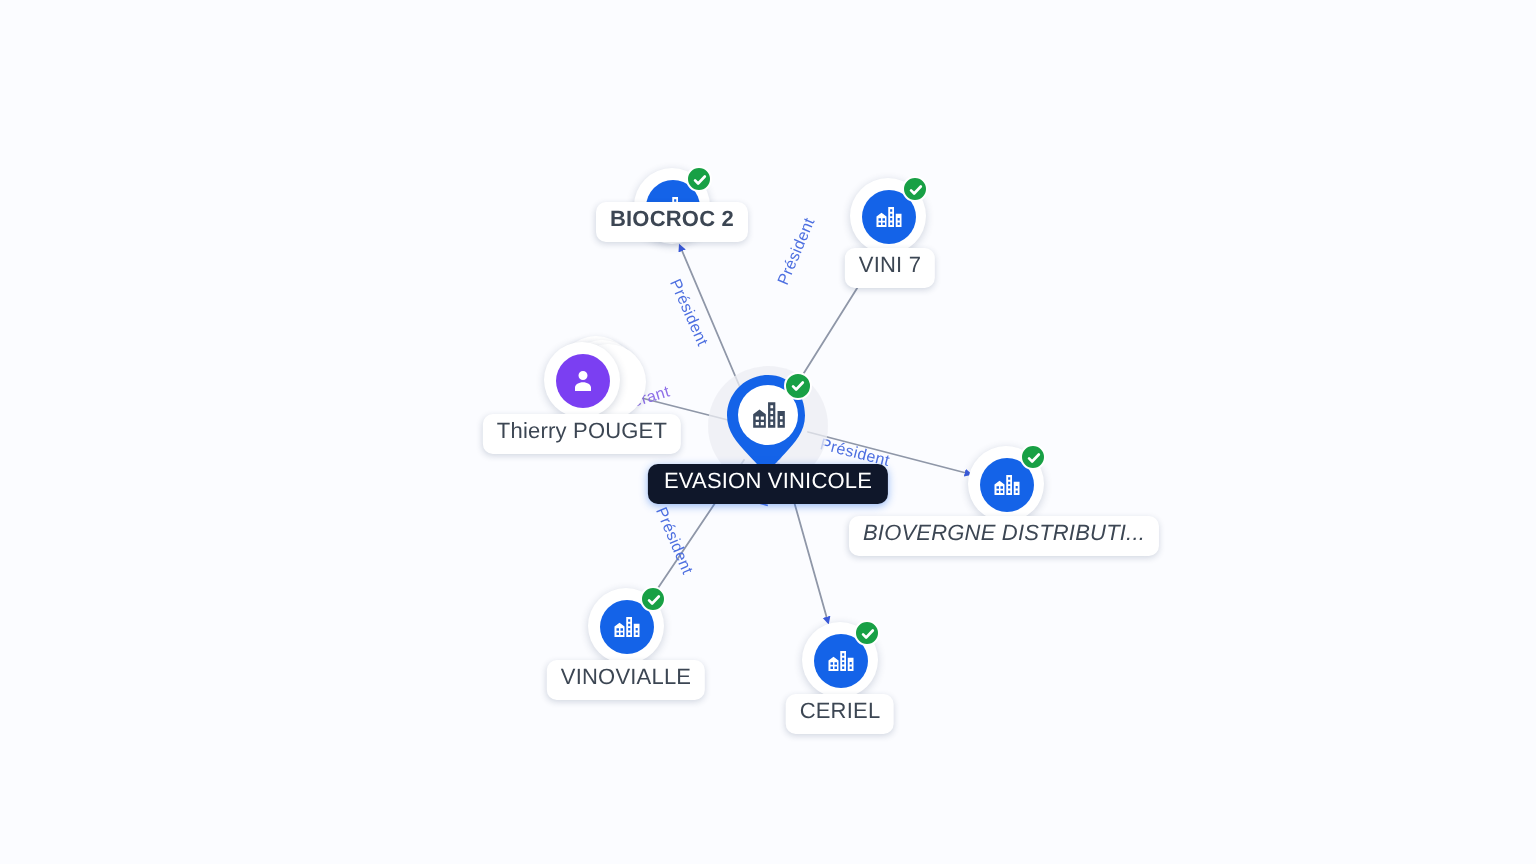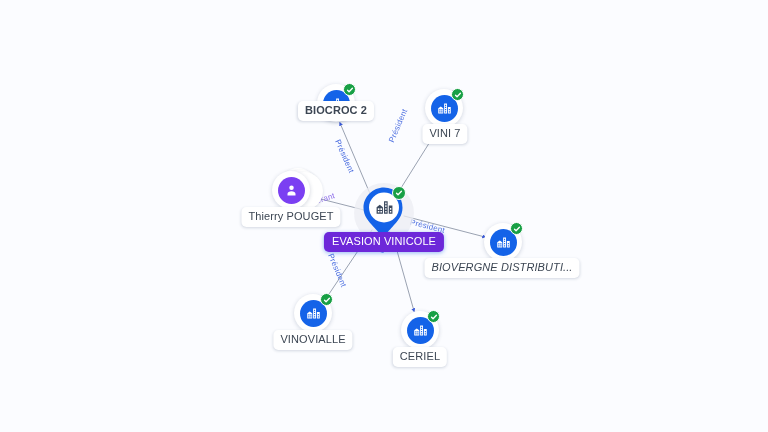--- a/index.html
+++ b/index.html
@@ -147,21 +147,21 @@
     color: #3c4653;
     font-size: 11px;
     line-height: 13px;
     padding: 3px 7px 4px 7px;
     border-radius: 5px;
     white-space: nowrap;
     box-shadow: 0 1px 3px rgba(30,50,90,0.18);
     letter-spacing: .1px;
   }
   .node-label.selected {
-    background: #6d28d9;
+    background: #0f172a;
     color: #ffffff;
     box-shadow: 0 1px 4px rgba(20,99,232,0.45);
     font-size: 11px;
     padding: 3px 8px 4px 8px;
   }
 
   
   .edge-label {
     position: absolute;
     font-size: 8px;

